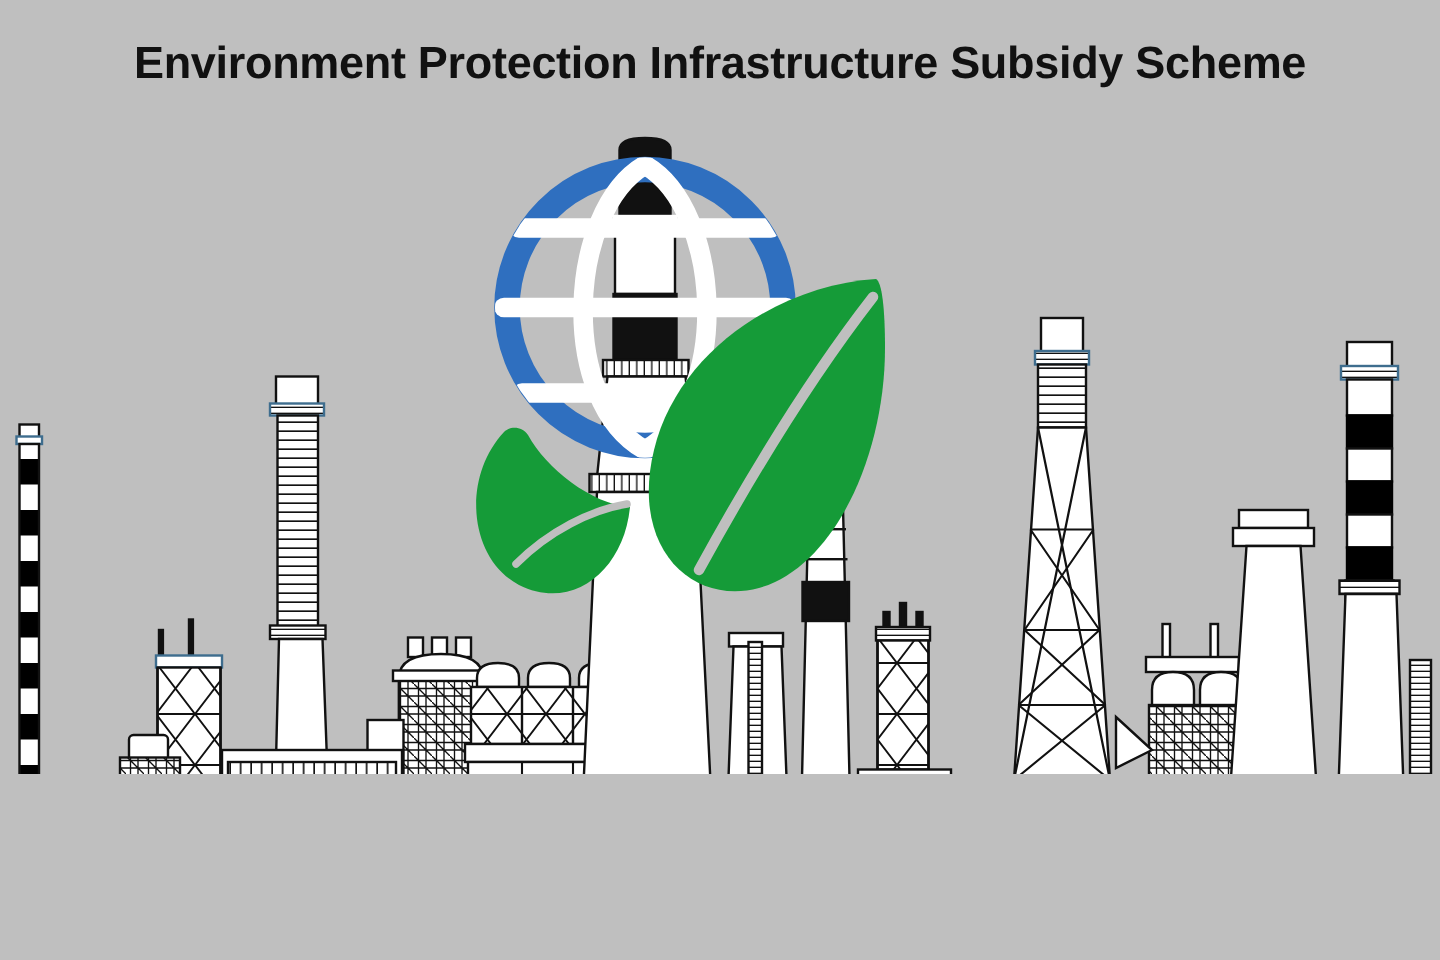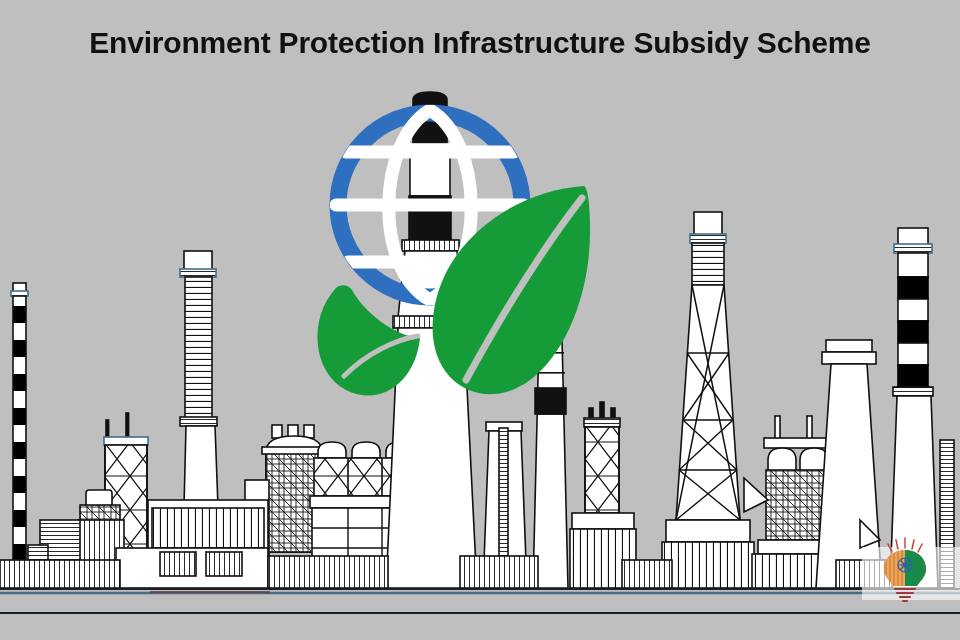--- a/index.html
+++ b/index.html
@@ -5,21 +5,21 @@
   html,body{margin:0;padding:0;}
   body{
     width:960px;height:640px;
     background:#bfbfbf;
     font-family:"Liberation Sans","DejaVu Sans",sans-serif;
     overflow:hidden;
     position:relative;
   }
   #poster{
     position:relative;
-    width:960px;height:640px;
+    width:960px;height:516px;
     background:#bfbfbf;
     overflow:hidden;
   }
   #title{
     position:absolute;
     left:0; top:26px;
     width:960px;
     text-align:center;
     font-size:30px;
     font-weight:bold;

